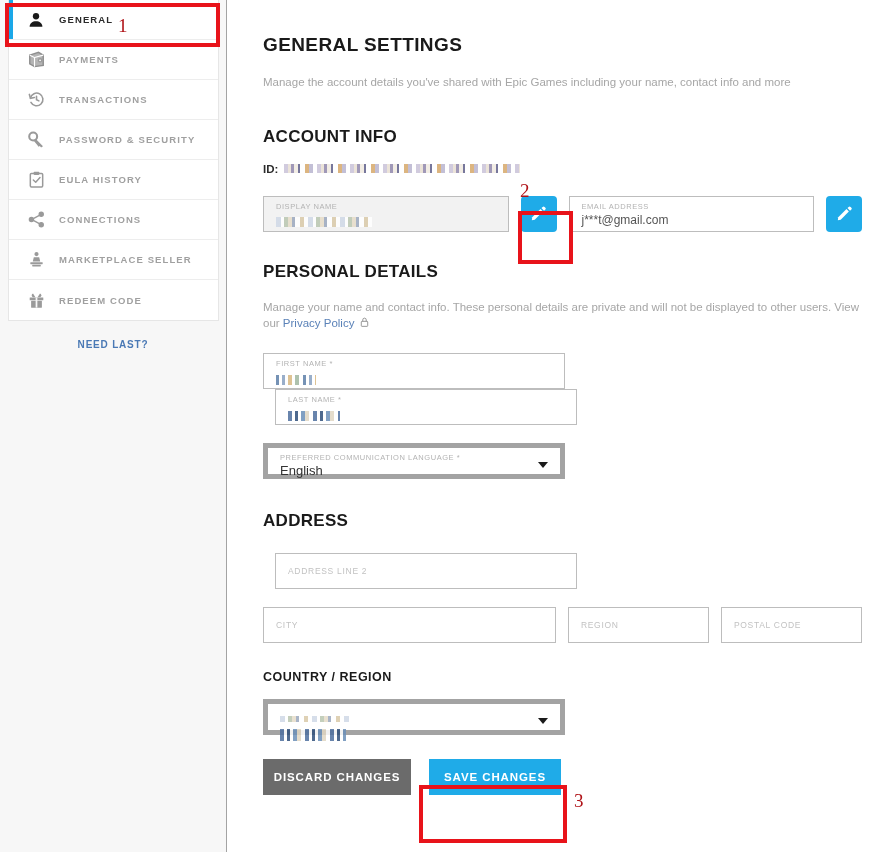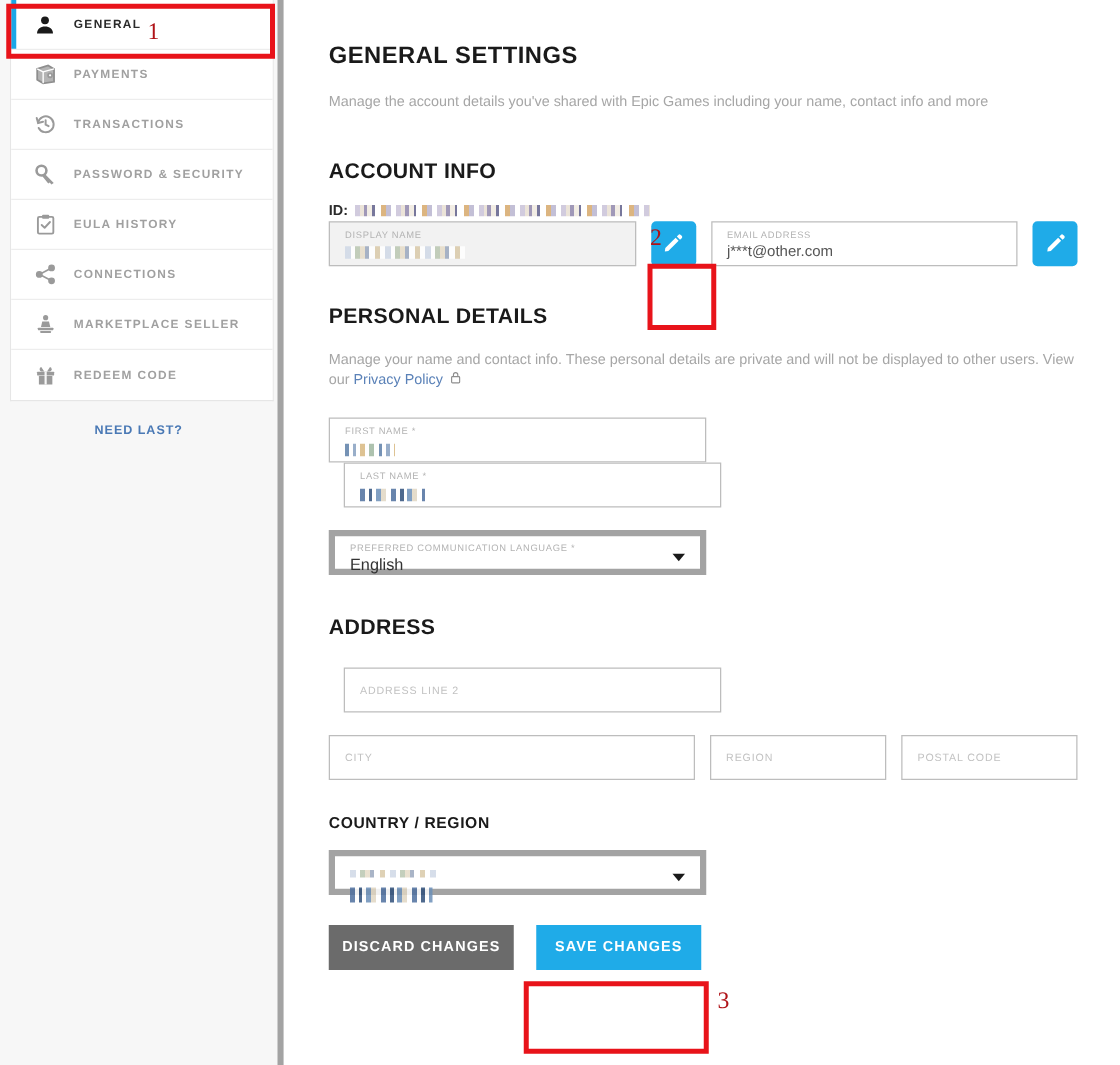--- a/index.html
+++ b/index.html
@@ -10,21 +10,21 @@
     font-family: "Liberation Sans", sans-serif;
     overflow: hidden;
   }
   #page { position: relative; width: 896px; height: 852px; background:#fff; }
 
   
   #sidebar {
     position: absolute; left: 0; top: 0;
     width: 227px; height: 852px;
     background: #f7f7f7;
-    border-right: 5px solid #a3a3a3;
+    border-right: 1px solid #a3a3a3;
   }
   .nav-list {
     background: #fff;
     border: 1px solid #e6e6e6;
     border-top: none;
     margin: 0 8px 0 8px;
     width: 211px;
   }
   .nav-item {
     position: relative;
@@ -367,37 +367,37 @@
     <h1 class="page-title">GENERAL SETTINGS</h1>
     <p class="page-sub">Manage the account details you've shared with Epic Games including your name, contact info and more</p>
 
     <h2 class="section-title" id="account-info-title">ACCOUNT INFO</h2>
 
     <div class="id-row">
       <span class="id-label">ID:</span>
       <span class="redacted" style="width:236px;"></span>
     </div>
 
-    <div class="row" style="margin-top:2px;border-radius:10px;">
+    <div class="row" style="margin-top:21px;border-radius:10px;">
       <div class="field filled" style="width:249px;">
         <div class="field-label">DISPLAY NAME</div>
         <span class="redacted v2" style="width:96px;margin-top:4px;height:10px;"></span>
       </div>
       <button class="edit-btn" style="margin-left:12px;">
         <span>
           <svg width="17" height="17" viewBox="0 0 24 24" fill="#ffffff">
             <path d="M3.2 17.4 L14.8 5.8 L18.2 9.2 L6.6 20.8 L2.6 21.4 Z"></path>
             <path d="M16.2 4.4 L17.9 2.7 a1.9 1.9 0 0 1 2.7 0 l1.1 1.1 a1.9 1.9 0 0 1 0 2.7 L19.8 8.2 Z"></path>
           </svg>
         </span>
       </button>
 
       <div class="field" style="width:249px;margin-left:12px;">
         <div class="field-label">EMAIL ADDRESS</div>
-        <div class="field-value">j***t@other.com</div>
+        <div class="field-value">j***t@gmail.com</div>
       </div>
       <button class="edit-btn" style="margin-left:12px;">
         <span>
           <svg width="17" height="17" viewBox="0 0 24 24" fill="#ffffff">
             <path d="M3.2 17.4 L14.8 5.8 L18.2 9.2 L6.6 20.8 L2.6 21.4 Z"></path>
             <path d="M16.2 4.4 L17.9 2.7 a1.9 1.9 0 0 1 2.7 0 l1.1 1.1 a1.9 1.9 0 0 1 0 2.7 L19.8 8.2 Z"></path>
           </svg>
         </span>
       </button>
     </div>

